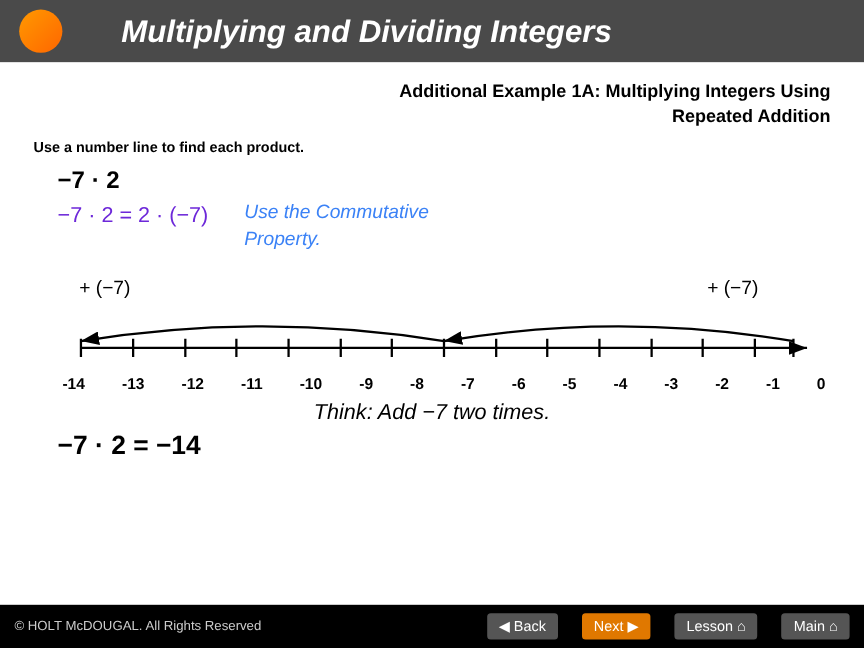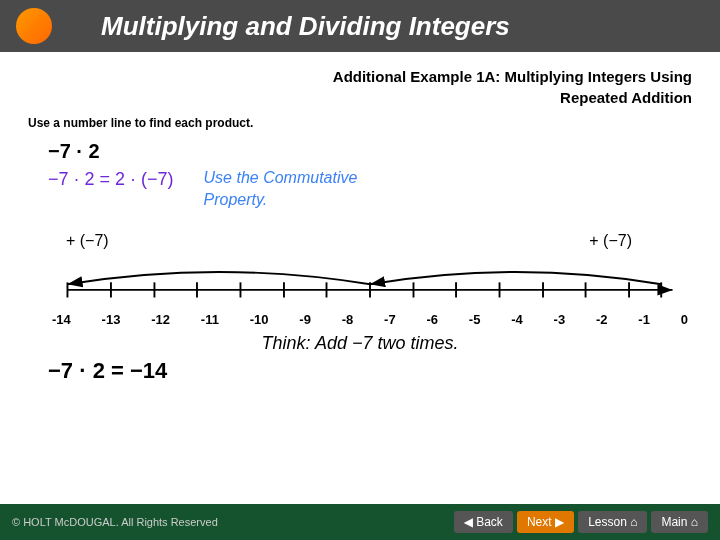--- a/index.html
+++ b/index.html
@@ -125,35 +125,35 @@
       margin-left: 20px;
     }
 
     
     .footer {
       position: absolute;
       bottom: 0;
       left: 0;
       right: 0;
       height: 36px;
-      background: #14532d;
+      background: #000000;
       display: flex;
       align-items: center;
       justify-content: space-between;
       padding: 0 12px;
     }
 
     .footer-copyright {
       color: #ccc;
       font-size: 11px;
     }
 
     .footer-nav {
       display: flex;
-      gap: 4px;
+      gap: 20px;
       padding-left: 40px;
     }
 
     .nav-btn {
       background: #555;
       color: #fff;
       border: none;
       padding: 4px 10px;
       font-size: 12px;
       cursor: pointer;

